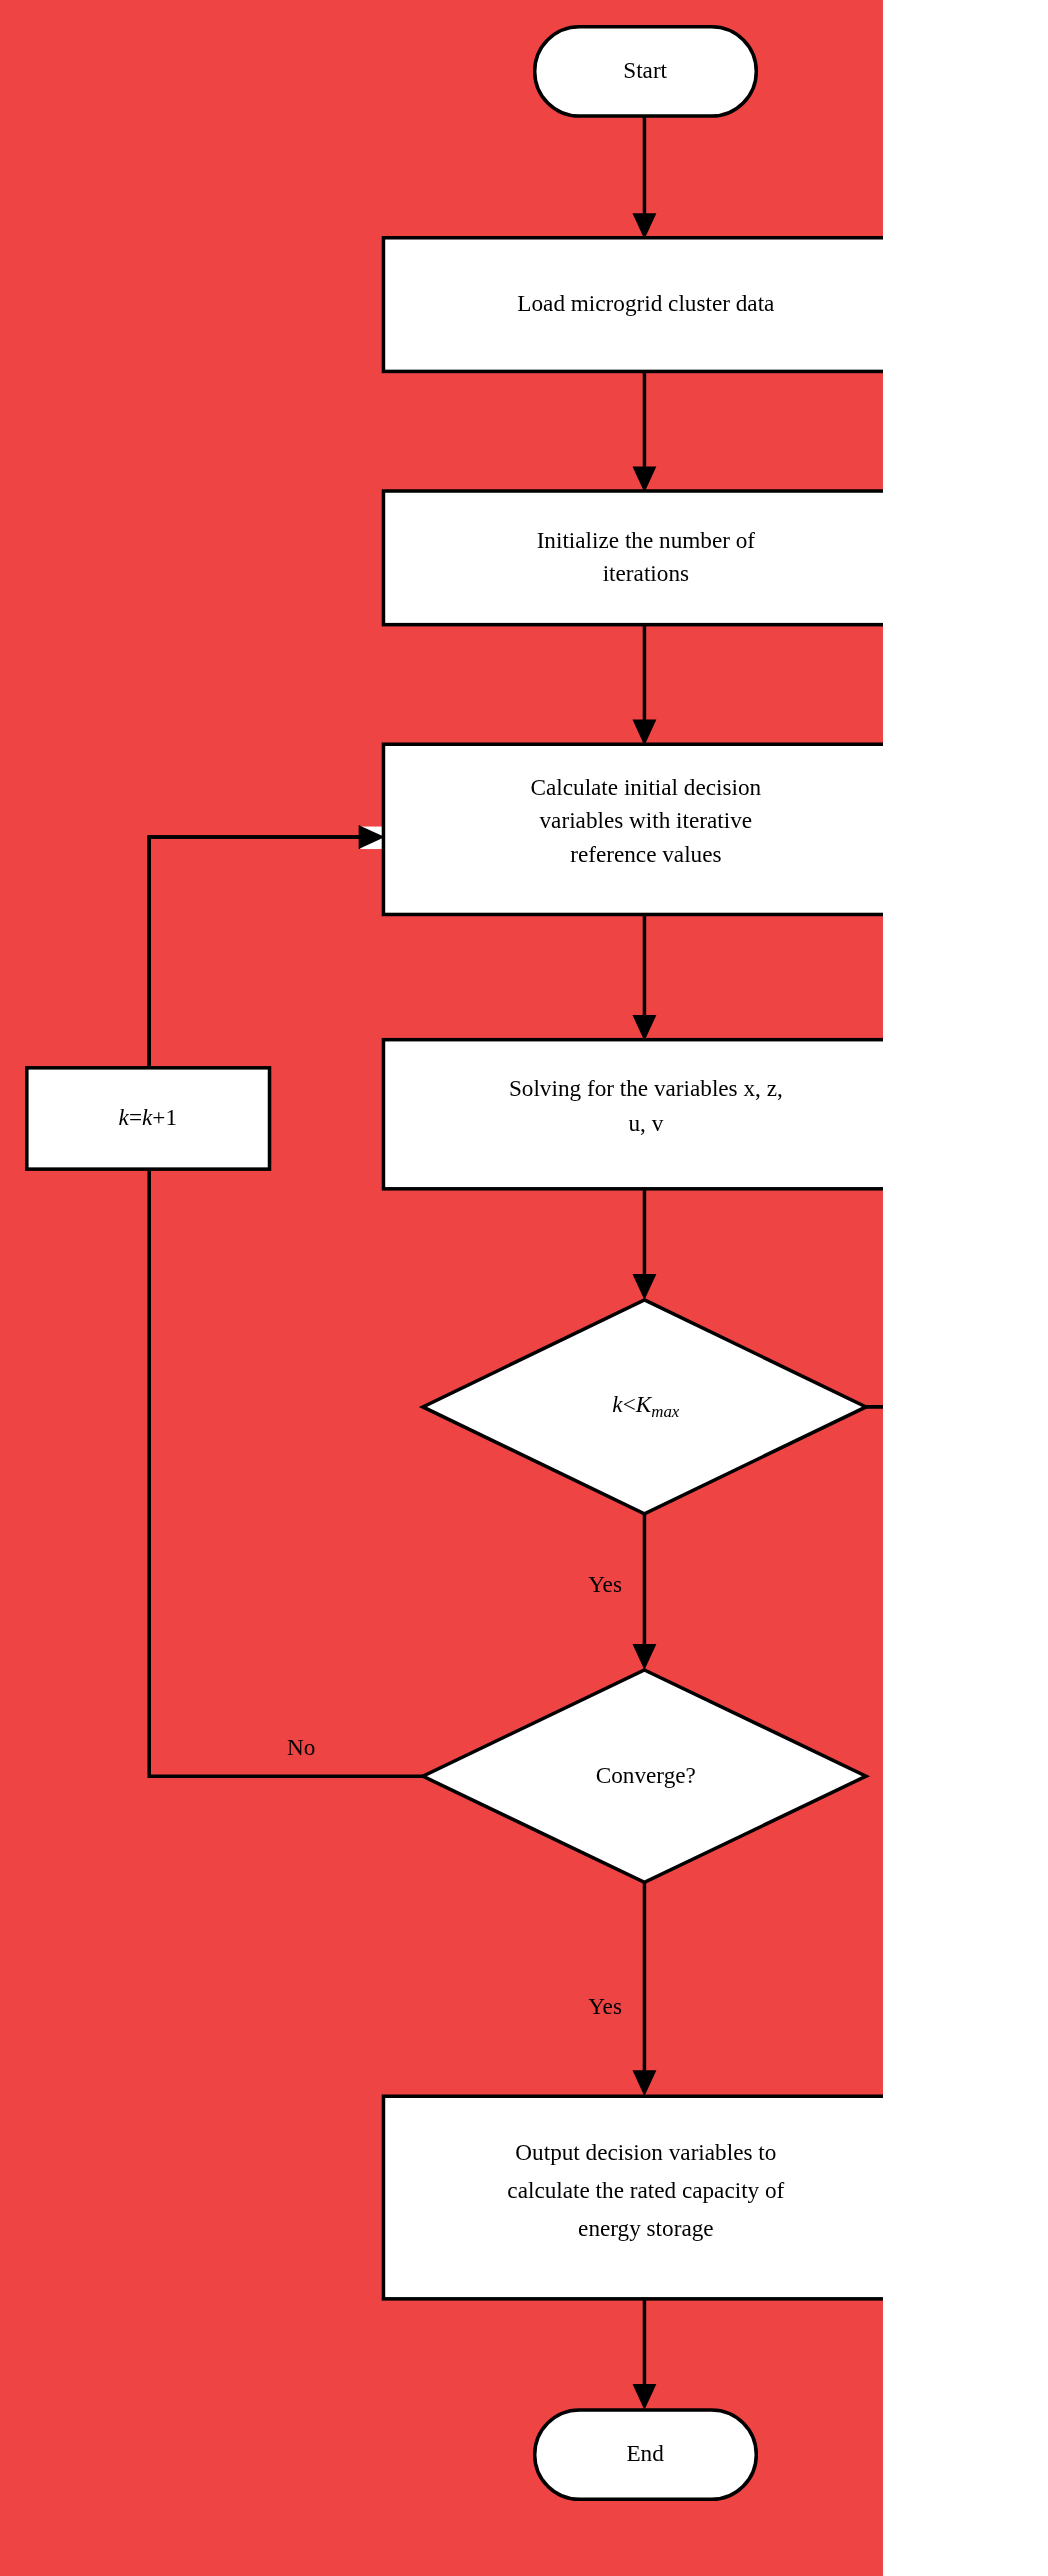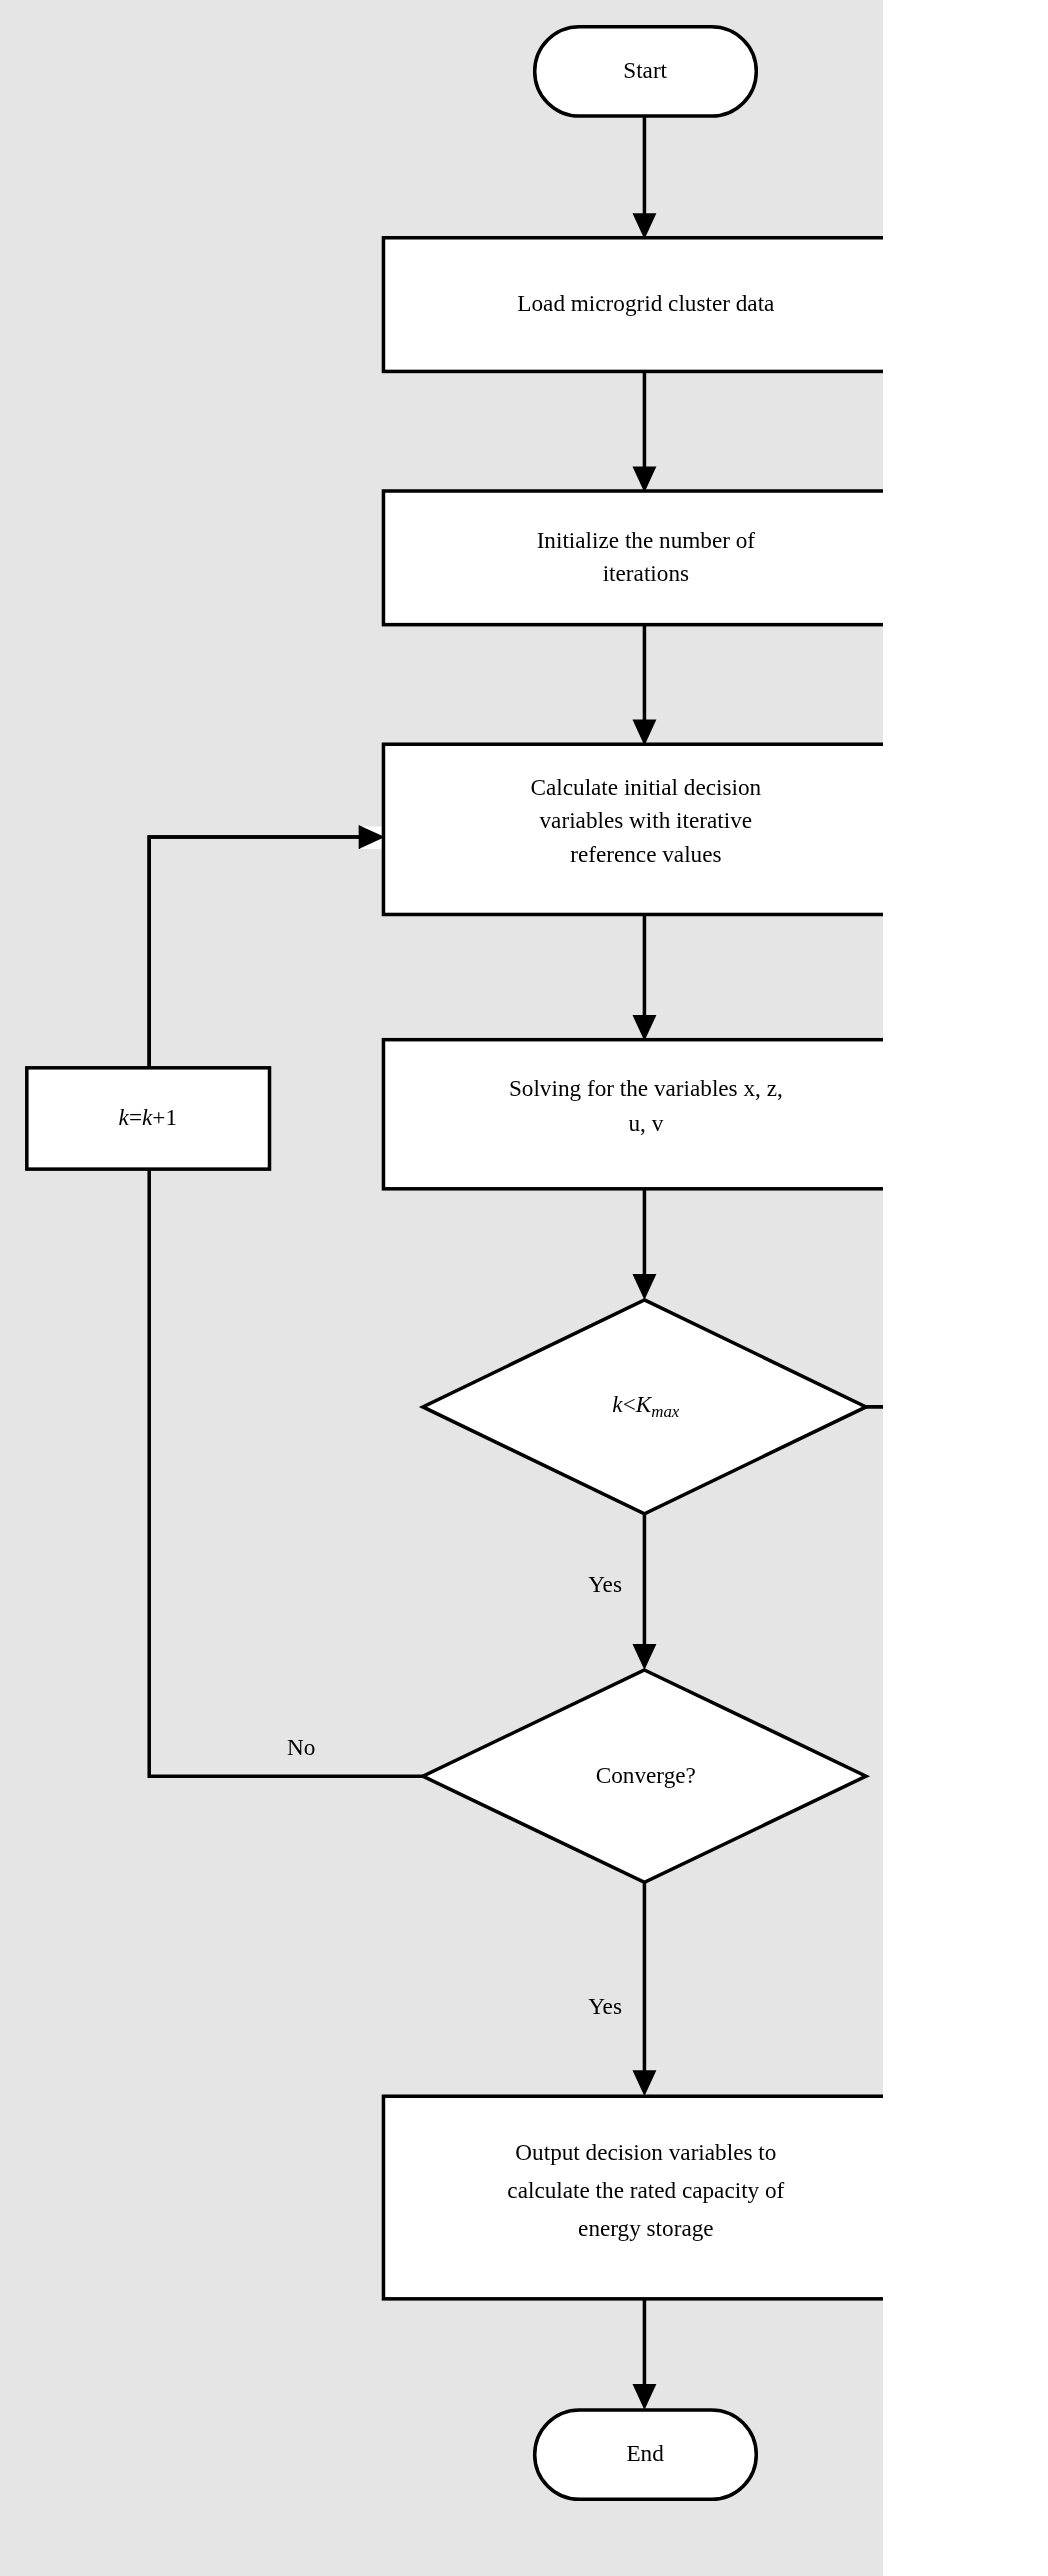--- a/index.html
+++ b/index.html
@@ -8,21 +8,21 @@
     padding: 0;
     background: #ffffff;
   }
   body {
     font-family: "Liberation Serif", "DejaVu Serif", serif;
   }
   #flowchart-root {
     position: relative;
     width: 883px;
     height: 2576px;
-    background: #e5e5e5;
+    background: #ef4444;
     overflow: hidden;
   }
   svg.flow-canvas {
     display: block;
     width: 1049px;
     height: 2576px;
   }
   .shape-outline {
     fill: #ffffff;
     stroke: #000000;

